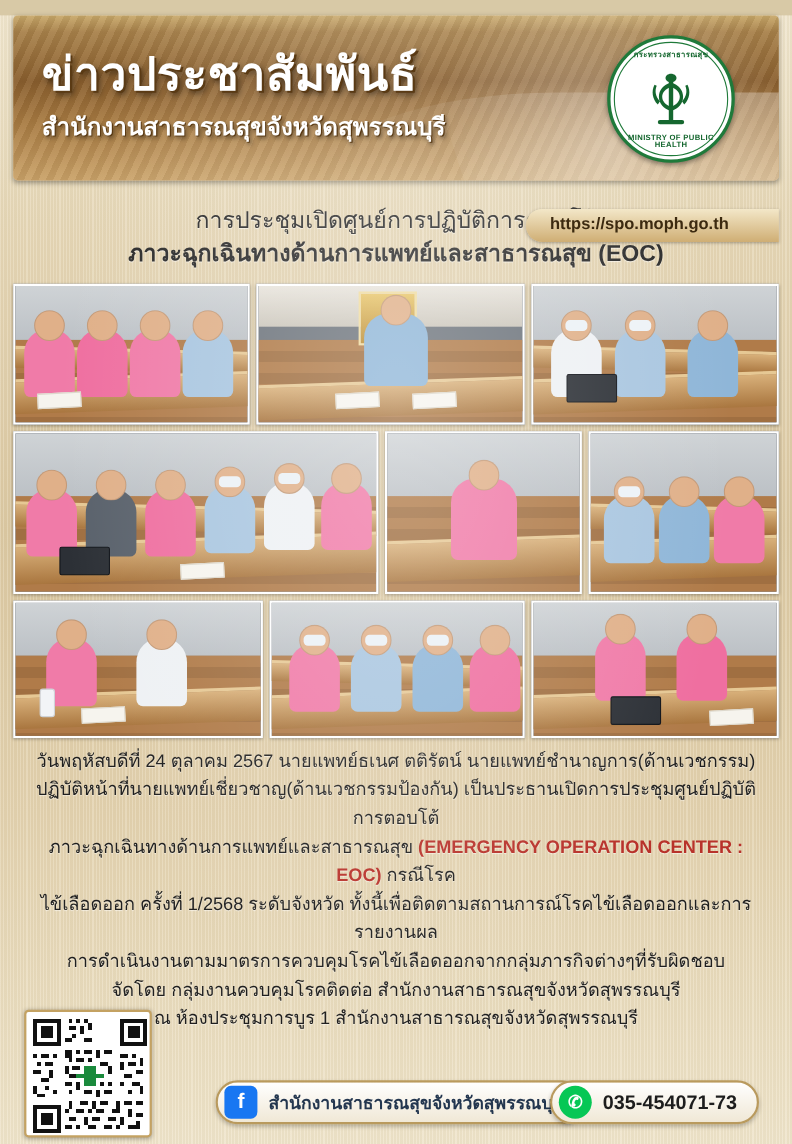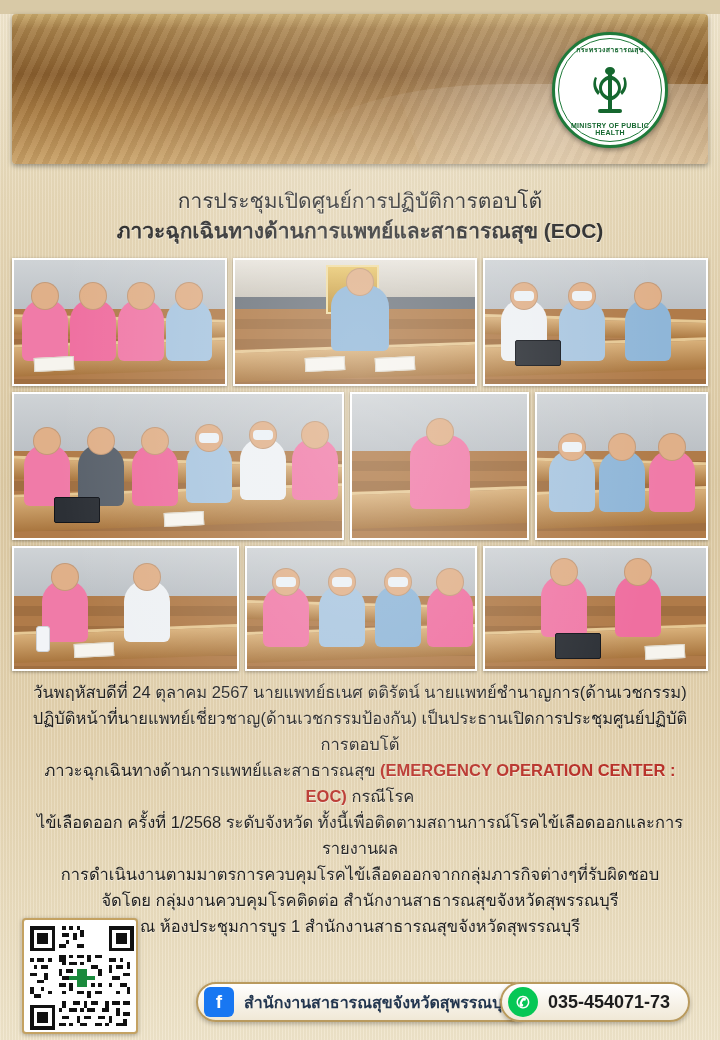--- a/index.html
+++ b/index.html
@@ -226,38 +226,43 @@
   .ic.lne { background: #06c755; border-radius: 50%; font-size: 16px; }
 </style>
 </head>
 <body>
 
 <div class="poster">
 
   <div class="header">
     <div class="hdr-swoosh"></div>
     <div class="hdr-curve"></div>
+    <div class="hdr-left">
+      <div class="hdr-title">ข่าวประชาสัมพันธ์</div>
+      <div class="hdr-sub">สำนักงานสาธารณสุขจังหวัดสุพรรณบุรี</div>
+    </div>
   </div>
 
   <div class="logo">
     <div class="ring-text"></div>
     <div class="logo-top-label">กระทรวงสาธารณสุข</div>
     <div class="logo-bot-label">MINISTRY OF PUBLIC HEALTH</div>
     <svg width="62" height="62" viewBox="0 0 62 62" aria-hidden="true">
       <g fill="#15672f">
         <rect x="29" y="14" width="4" height="38" rx="2"></rect>
         <path d="M31 8c3 0 5 2 5 4s-2 4-5 4-5-2-5-4 2-4 5-4z"></path>
         <path d="M31 16c-7 2-11 7-11 13s4 11 11 13c7-2 11-7 11-13s-4-11-11-13zm0 4c5 1.6 8 5 8 9s-3 7.4-8 9c-5-1.6-8-5-8-9s3-7.4 8-9z"></path>
         <path d="M16 18c-3 6-2 13 3 18l2-3c-4-4-5-9-3-14z"></path>
         <path d="M46 18c3 6 2 13-3 18l-2-3c4-4 5-9 3-14z"></path>
         <rect x="19" y="50" width="24" height="4" rx="2"></rect>
       </g>
     </svg>
   </div>
 
+  <div class="urlbar">https://spo.moph.go.th</div>
 
   <div class="subtitle">
     <div class="ln1">การประชุมเปิดศูนย์การปฏิบัติการตอบโต้</div>
     <div class="ln2">ภาวะฉุกเฉินทางด้านการแพทย์และสาธารณสุข (EOC)</div>
   </div>
 
   <div class="photos">
 
     <div class="prow r1">
       <div class="ph p1">

